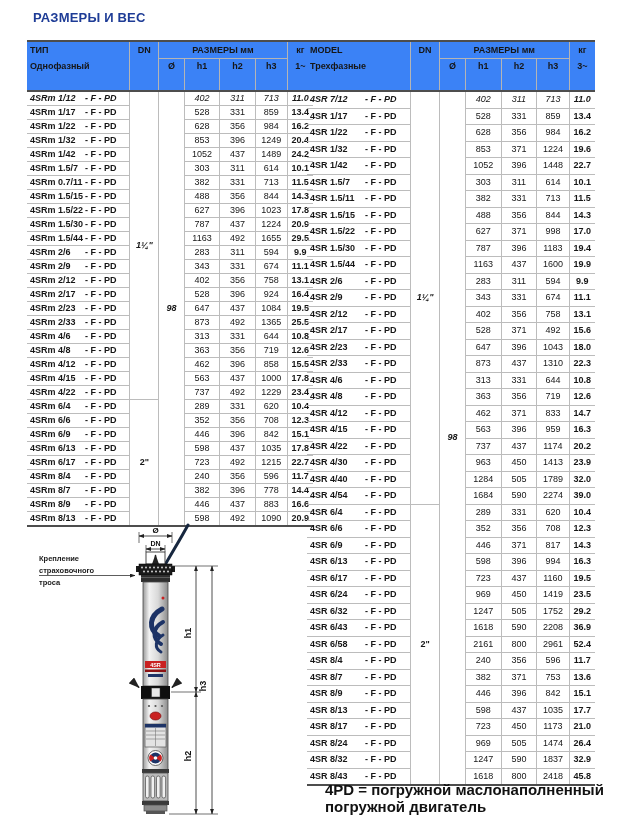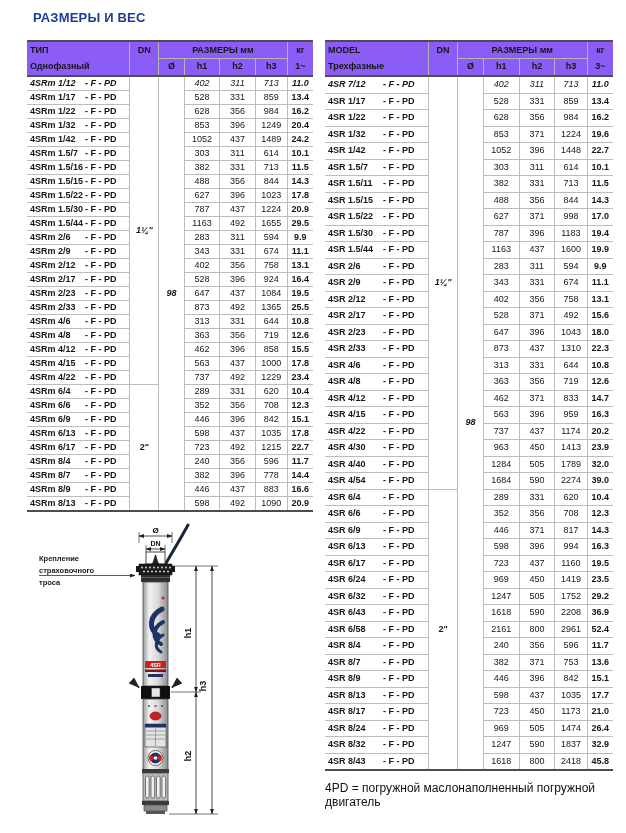--- a/index.html
+++ b/index.html
@@ -3,51 +3,51 @@
 <meta charset="utf-8">
 <style>
   html,body{margin:0;padding:0;background:#ffffff;}
   body{font-family:"Liberation Sans", sans-serif;}
   #page{position:relative;width:626px;height:833px;background:#ffffff;overflow:hidden;}
 
   #title{position:absolute;left:33px;top:10px;font-size:13px;font-weight:bold;color:#1e3c96;letter-spacing:.2px;}
 
   .twrap{position:absolute;top:40px;}
   #table-left{left:27px;width:286px;}
-  #table-right{left:325px;width:288px;}
+  #table-right{left:307px;width:288px;}
 
   table.t{border-collapse:collapse;width:100%;table-layout:fixed;
           border-top:2px solid #4d4d4d;border-bottom:2px solid #4d4d4d;
           font-size:9px;color:#161616;}
   col.c1{width:36%;} col.c2{width:10%;} col.c3{width:9%;}
   col.c4{width:12.4%;} col.c4b{width:11.2%;} col.c5{width:9%;}
 
-  table.t th{background:#8b5cf6;font-weight:bold;text-align:center;
+  table.t th{background:#3b82f6;font-weight:bold;text-align:center;
              border-left:1px solid #b5b5b5;padding:2px 2px;line-height:11px;
              white-space:nowrap;overflow:hidden;}
   table.t th:first-child{border-left:none;text-align:left;padding-left:3px;}
   table.t tr.hr1 th{border-bottom:none;padding-top:3px;}
   table.t tr.hr1 th.h-sizes{border-bottom:1px solid #b5b5b5;}
-  table.t tr.hr2 th{border-bottom:2px solid #4d4d4d;padding-bottom:3px;}
+  table.t tr.hr2 th{border-bottom:2px solid #4d4d4d;padding-bottom:18px;}
 
   table.t td{border-left:1px solid #bcbcbc;border-top:1px solid #bcbcbc;
              text-align:center;white-space:nowrap;overflow:hidden;}
   table.t td:first-child{border-left:none;}
   table.t tbody tr:first-child td{border-top:none;font-style:italic;}
   table.t td.model{text-align:left;font-weight:bold;padding-left:3px;}
   table.t td.model .mn{display:inline-block;min-width:55px;}
   table.t td.kg{font-weight:bold;}
   table.t td.dn, table.t td.dia{font-weight:bold;vertical-align:middle;}
 
   .tbl-a td{padding:1px 2px;line-height:11px;}
   .tbl-b td{padding:2px 2px;line-height:11.5px;}
 
   #diagram{position:absolute;left:35px;top:523px;}
   #footnote{position:absolute;left:325px;top:781px;width:292px;
-            font-size:12px;font-weight:normal;color:#111;}
+            font-size:15px;font-weight:bold;color:#111;}
 
   svg text{font-family:"Liberation Sans", sans-serif;}
 </style>
 </head>
 <body>
 
 <div id="page">
 
   <div id="title">РАЗМЕРЫ И ВЕС</div>
 
@@ -118,21 +118,21 @@
             <td class="kg">24.2</td>
           </tr>
           <tr>
             <td class="model"><span class="mn">4SRm 1.5/7</span><span class="ms">- F - PD</span></td>
             <td class="num">303</td>
             <td class="num">311</td>
             <td class="num">614</td>
             <td class="kg">10.1</td>
           </tr>
           <tr>
-            <td class="model"><span class="mn">4SRm 1.5/16</span><span class="ms">- F - PD</span></td>
+            <td class="model"><span class="mn">4SRm 0.7/11</span><span class="ms">- F - PD</span></td>
             <td class="num">382</td>
             <td class="num">331</td>
             <td class="num">713</td>
             <td class="kg">11.5</td>
           </tr>
           <tr>
             <td class="model"><span class="mn">4SRm 1.5/15</span><span class="ms">- F - PD</span></td>
             <td class="num">488</td>
             <td class="num">356</td>
             <td class="num">844</td>

